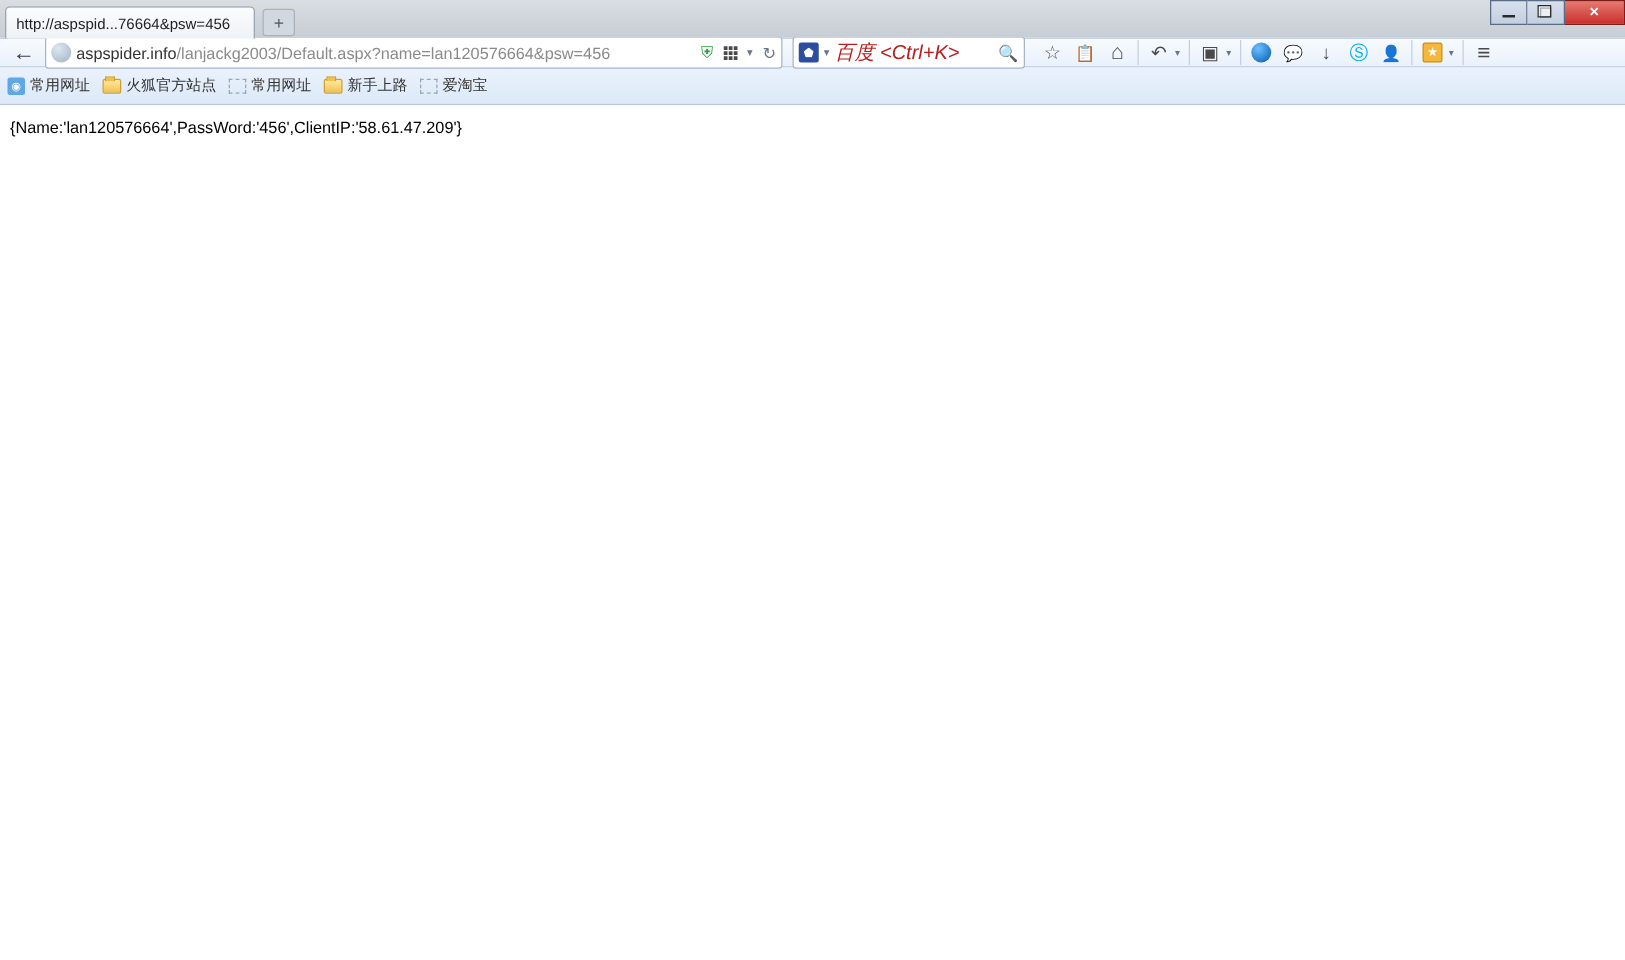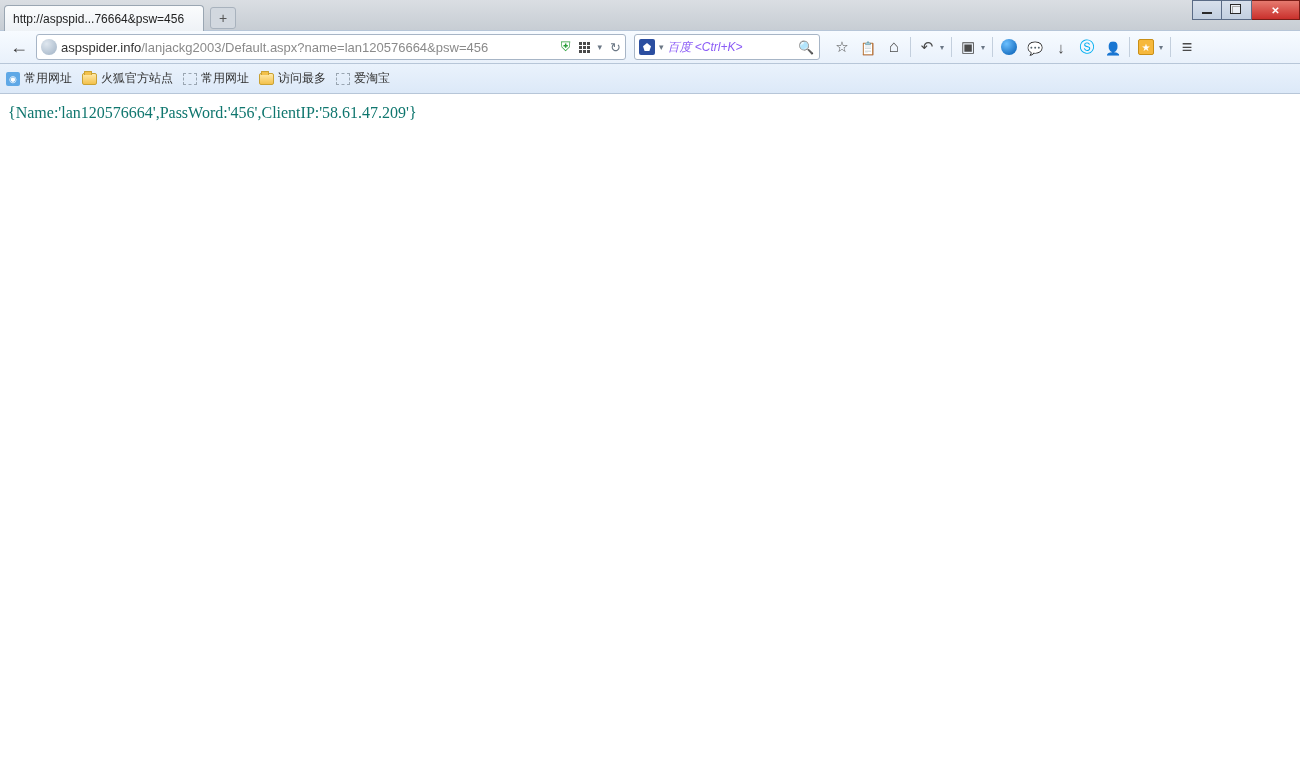--- a/index.html
+++ b/index.html
@@ -13,54 +13,54 @@
 .win-close { width: 48px; background: linear-gradient(#e67a6f, #c9302c); border: 1px solid #7a1d18; border-left: none; color: #fff; }
 .win-glyph { display:inline-block; }
 
 
 .tab-strip { height: 30px; background: linear-gradient(#dadee3, #c7cdd4); display: flex; align-items: flex-end; padding-left: 4px; position: relative; }
 .tab { height: 26px; min-width: 200px; max-width: 220px; background: linear-gradient(#fbfcfd, #eef2f6); border: 1px solid #9aa6b2; border-bottom: none; border-radius: 4px 4px 0 0; display: flex; align-items: center; padding: 0 8px; font-size: 12px; color: #222; position: relative; top: 1px; }
 .tab-title { white-space: nowrap; overflow: hidden; text-overflow: ellipsis; flex: 1; }
 .new-tab { width: 26px; height: 22px; margin-left: 6px; background: #d2d8df; border: 1px solid #a8b2bd; border-radius: 3px; display:flex; align-items:center; justify-content:center; font-size: 14px; color:#555; position: relative; top:-1px;}
 
 
-.nav-bar { height: 34px; background: linear-gradient(#f7fbff, #e9f1fb); border-top: 1px solid #b7c6d8; border-bottom: 1px solid #b7c6d8; display: flex; align-items: center; padding: 0 6px; gap: 4px; }
+.nav-bar { height: 24px; background: linear-gradient(#f7fbff, #e9f1fb); border-top: 1px solid #b7c6d8; border-bottom: 1px solid #b7c6d8; display: flex; align-items: center; padding: 0 6px; gap: 4px; }
 .nav-btn { width: 26px; height: 26px; display: flex; align-items:center; justify-content:center; color:#4a4a4a; border-radius:3px; }
 .url-box { flex: 0 0 auto; width: 590px; height: 26px; border: 1px solid #a7b5c6; border-radius: 3px; background:#fff; display:flex; align-items:center; padding: 0 4px; gap:4px; }
 .globe-icon { width:16px; height:16px; border-radius:50%; background: radial-gradient(circle at 35% 30%, #dfe7ef, #9fb1c4); flex: none; }
 .url-text { flex:1; font-size: 13px; color:#333; white-space: nowrap; overflow:hidden; }
 .url-text .grey { color:#8a8a8a; }
 .url-icons { display:flex; align-items:center; gap:8px; color:#6b7785; font-size:13px; }
 .shield { color:#2aa03a; }
 .dropdown-caret { font-size:9px; color:#6b7785; }
 
 .search-box { width: 186px; height: 26px; border:1px solid #a7b5c6; border-radius:3px; background:#fff; display:flex; align-items:center; padding:0 4px; gap:4px; margin-left:4px;}
 .search-engine-icon { width:16px; height:16px; background:#2b4ea0; border-radius:2px; display:flex; align-items:center; justify-content:center; }
 .search-engine-icon::after{ content:""; width:8px; height:8px; background:#fff; clip-path: polygon(50% 0,100% 40%,80% 100%,20% 100%,0 40%);}
-.search-placeholder { flex:1; font-size:12px; color:#8b5cf6; font-style: italic; white-space:nowrap; overflow:hidden;}
+.search-placeholder { flex:1; font-size:16px; color:#b91c1c; font-style: italic; white-space:nowrap; overflow:hidden;}
 .search-mag { font-size:13px; color:#555; }
 
 .toolbar-right { display:flex; align-items:center; gap:2px; margin-left:6px; }
 .tb-icon { width:24px; height:24px; display:flex; align-items:center; justify-content:center; color:#4a4a4a; font-size:15px; }
 .tb-sep { width:1px; height:20px; background:#c3cfdd; margin:0 2px;}
 .tb-caret { font-size:8px; color:#6b7785; margin-left:-4px; width:10px; }
 .skype { color:#00aff0; }
 .ie-icon { width:16px;height:16px;border-radius:50%;background:radial-gradient(circle at 35% 30%,#6cc0ff,#0058b0);}
 .star-box { width:16px;height:16px;background:#f6b83c;border:1px solid #c98f16;border-radius:2px;display:flex;align-items:center;justify-content:center;color:#fff;font-size:10px;}
 
 
 .bookmarks-bar { height: 30px; background: linear-gradient(#eaf2fc, #dce9f8); border-bottom:1px solid #b7c6d8; display:flex; align-items:center; padding:0 6px; gap:10px; font-size:12px; color:#333;}
 .bm-item { display:flex; align-items:center; gap:4px; }
 .folder-icon { width:15px; height:12px; background:linear-gradient(#ffe9a8,#f3c14b); border:1px solid #caa233; border-radius:2px; position:relative;}
 .folder-icon::before{content:"";position:absolute;top:-3px;left:1px;width:6px;height:3px;background:#f3c14b;border:1px solid #caa233;border-bottom:none;border-radius:1px 1px 0 0;}
 .dashed-icon { width:14px;height:12px;border:1px dashed #9aa6b2;}
 .feed-icon { width:14px;height:14px;background:#5fa8e6;border-radius:2px;display:flex;align-items:center;justify-content:center;color:#fff;font-size:9px;}
 
 
-.page-body { padding: 10px 8px; font-family: Liberation Serif, serif; font-size: 16px; color:#0f766e; white-space: pre; }
+.page-body { padding: 10px 8px; font-family: Liberation Sans, sans-serif; font-size: 13px; color:#000000; white-space: pre; }
 
 
 .arrow-left::before{content:"\2190"; font-size:18px; font-weight:bold; color:#3a3a3a;}
 .reload-glyph::before{content:"\21BB";}
 .star-glyph::before{content:"\2606";}
 .clipboard-glyph::before{content:"\1F4CB"; font-size:13px;}
 .home-glyph::before{content:"\2302"; font-size:17px;}
 .undo-glyph::before{content:"\21B6";}
 .crop-glyph::before{content:"\25A3";}
 .chat-glyph::before{content:"\1F4AC"; font-size:13px;}
@@ -183,21 +183,21 @@
   <div class="bm-item">
     <span class="folder-icon"></span>
     <span>火狐官方站点</span>
   </div>
   <div class="bm-item">
     <span class="dashed-icon"></span>
     <span>常用网址</span>
   </div>
   <div class="bm-item">
     <span class="folder-icon"></span>
-    <span>访问最多</span>
+    <span>新手上路</span>
   </div>
   <div class="bm-item">
     <span class="dashed-icon"></span>
     <span>爱淘宝</span>
   </div>
 </div>
 
 <div class="page-body">{Name:'lan120576664',PassWord:'456',ClientIP:'58.61.47.209'}</div>
 
 </body></html>

